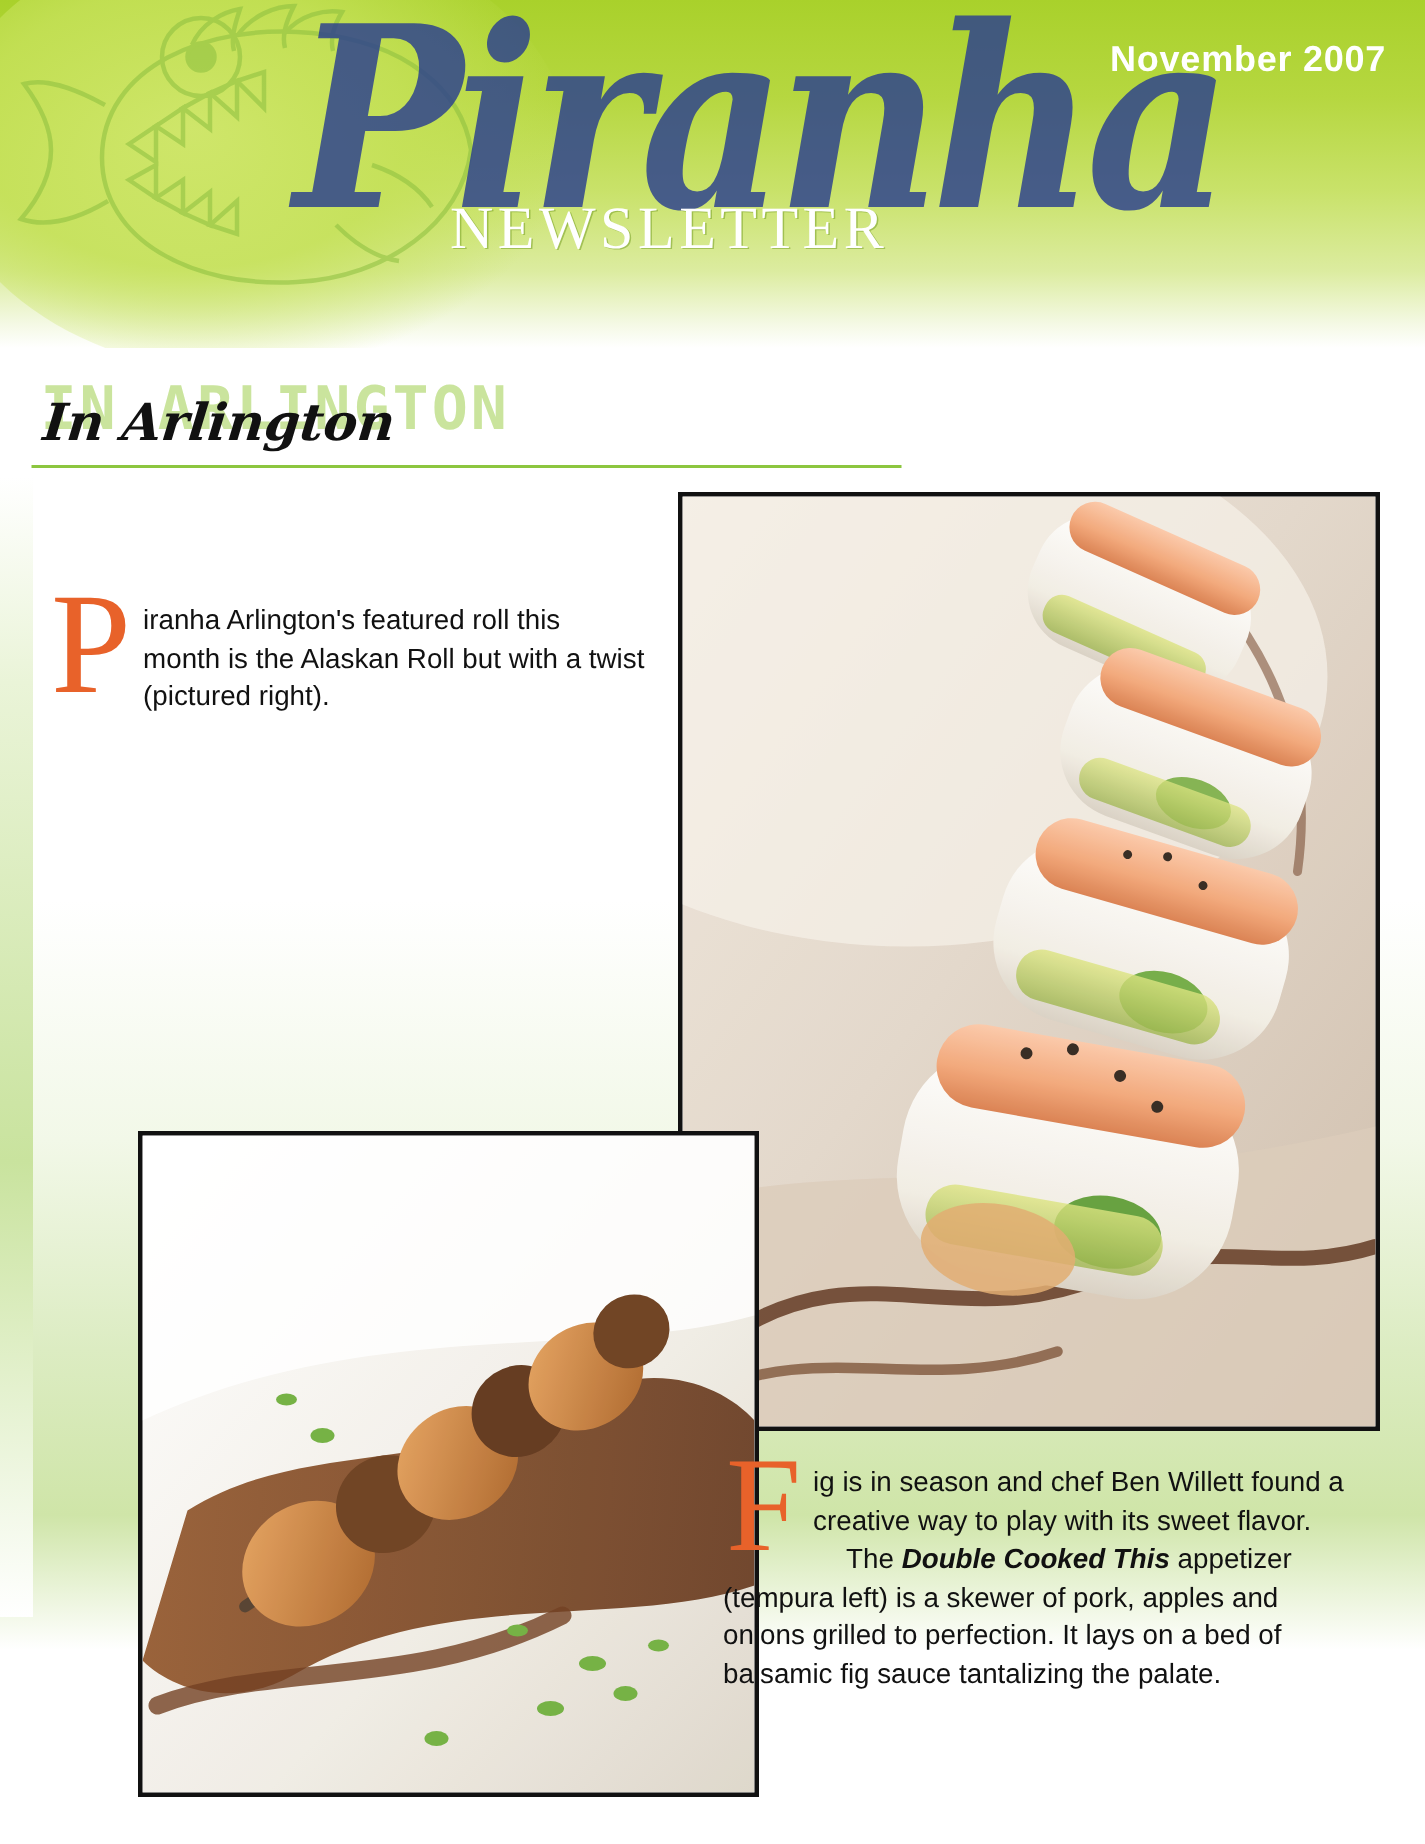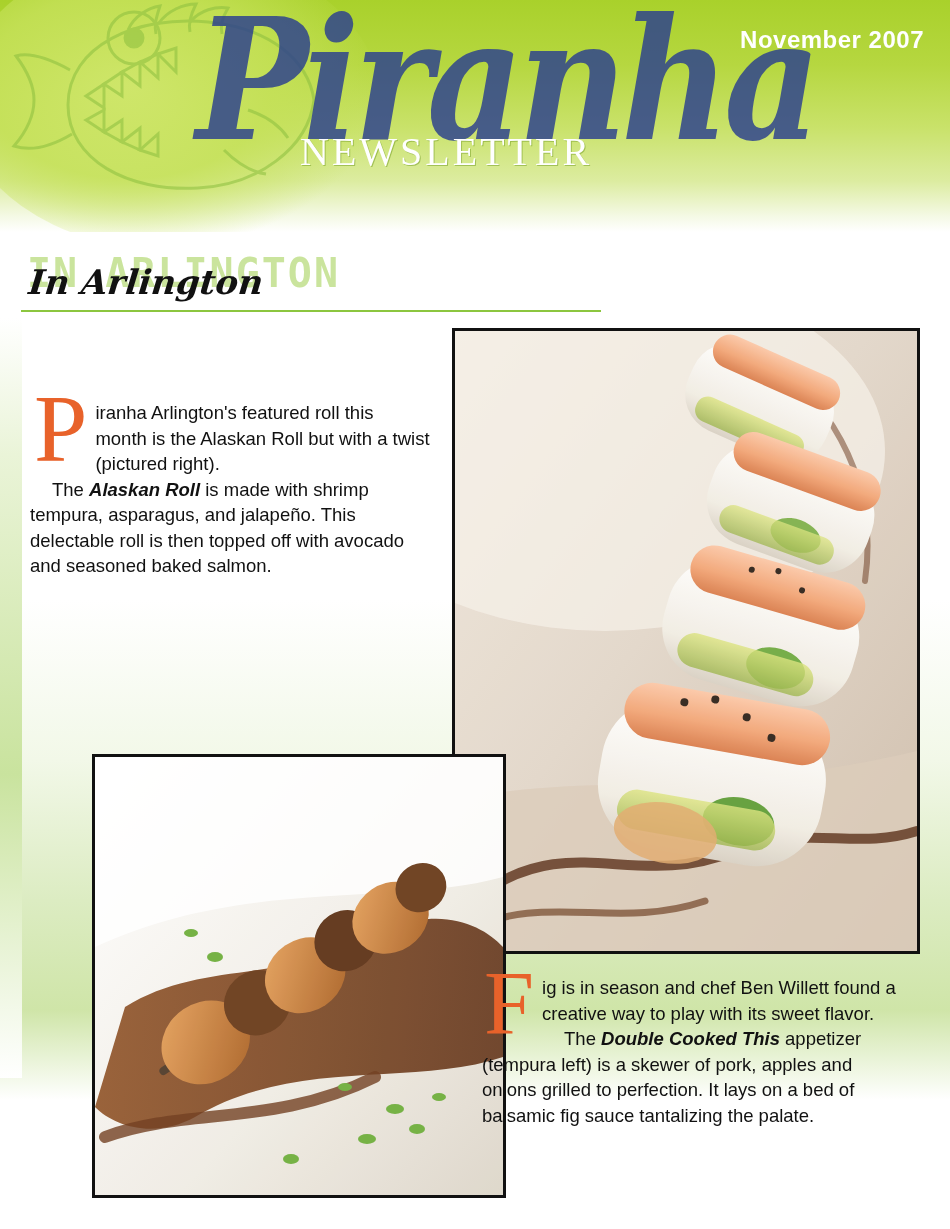--- a/index.html
+++ b/index.html
@@ -261,21 +261,20 @@
 
   <div id="section-head">
     <div id="section-ghost">IN ARLINGTON</div>
     <div id="section-title">In Arlington</div>
     <div id="section-rule"></div>
   </div>
 
   <div id="article-1">
     <span class="dropcap">P</span>
     <p class="body-p">iranha Arlington's featured roll this month is the Alaskan Roll but with a twist (pictured right).</p>
-    <p class="body-p indent"><span>The </span><span class="strong-ital">Alaskan Roll</span><span> is made with shrimp tempura, asparagus, and jalapeño. This delectable roll is then topped off with avocado and seasoned baked salmon.</span></p>
   </div>
 
   <div class="photo" id="photo-sushi">
     <svg class="inner" viewBox="0 0 462 620" preserveAspectRatio="none">
       <defs>
         <linearGradient id="plate" x1="0" y1="0" x2="1" y2="1">
           <stop offset="0%" stop-color="#efe6dc"></stop>
           <stop offset="45%" stop-color="#e2d6c8"></stop>
           <stop offset="100%" stop-color="#cdbba8"></stop>
         </linearGradient>

